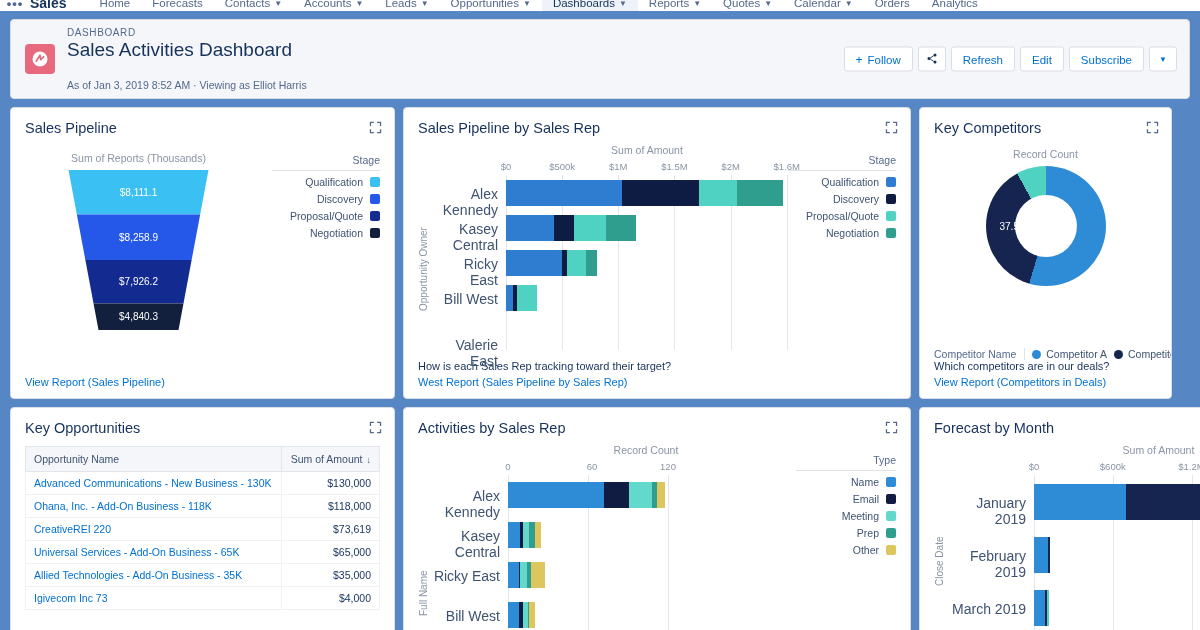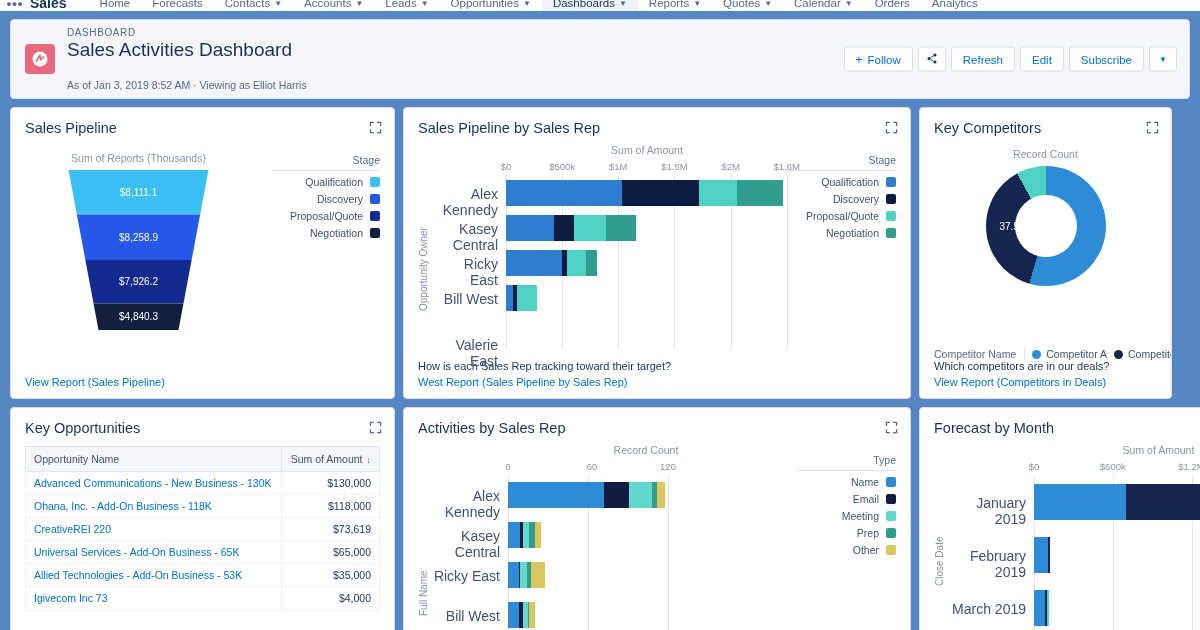--- a/index.html
+++ b/index.html
@@ -474,21 +474,21 @@
             </tr>
             <tr>
               <td class="name">CreativeREI 220</td>
               <td class="num">$73,619</td>
             </tr>
             <tr>
               <td class="name">Universal Services - Add-On Business - 65K</td>
               <td class="num">$65,000</td>
             </tr>
             <tr>
-              <td class="name">Allied Technologies - Add-On Business - 53K</td>
+              <td class="name">Allied Technologies - Add-On Business - 35K</td>
               <td class="num">$35,000</td>
             </tr>
             <tr>
               <td class="name">Igivecom Inc 73</td>
               <td class="num">$4,000</td>
             </tr>
           </tbody>
       </table>
     </div>
 

